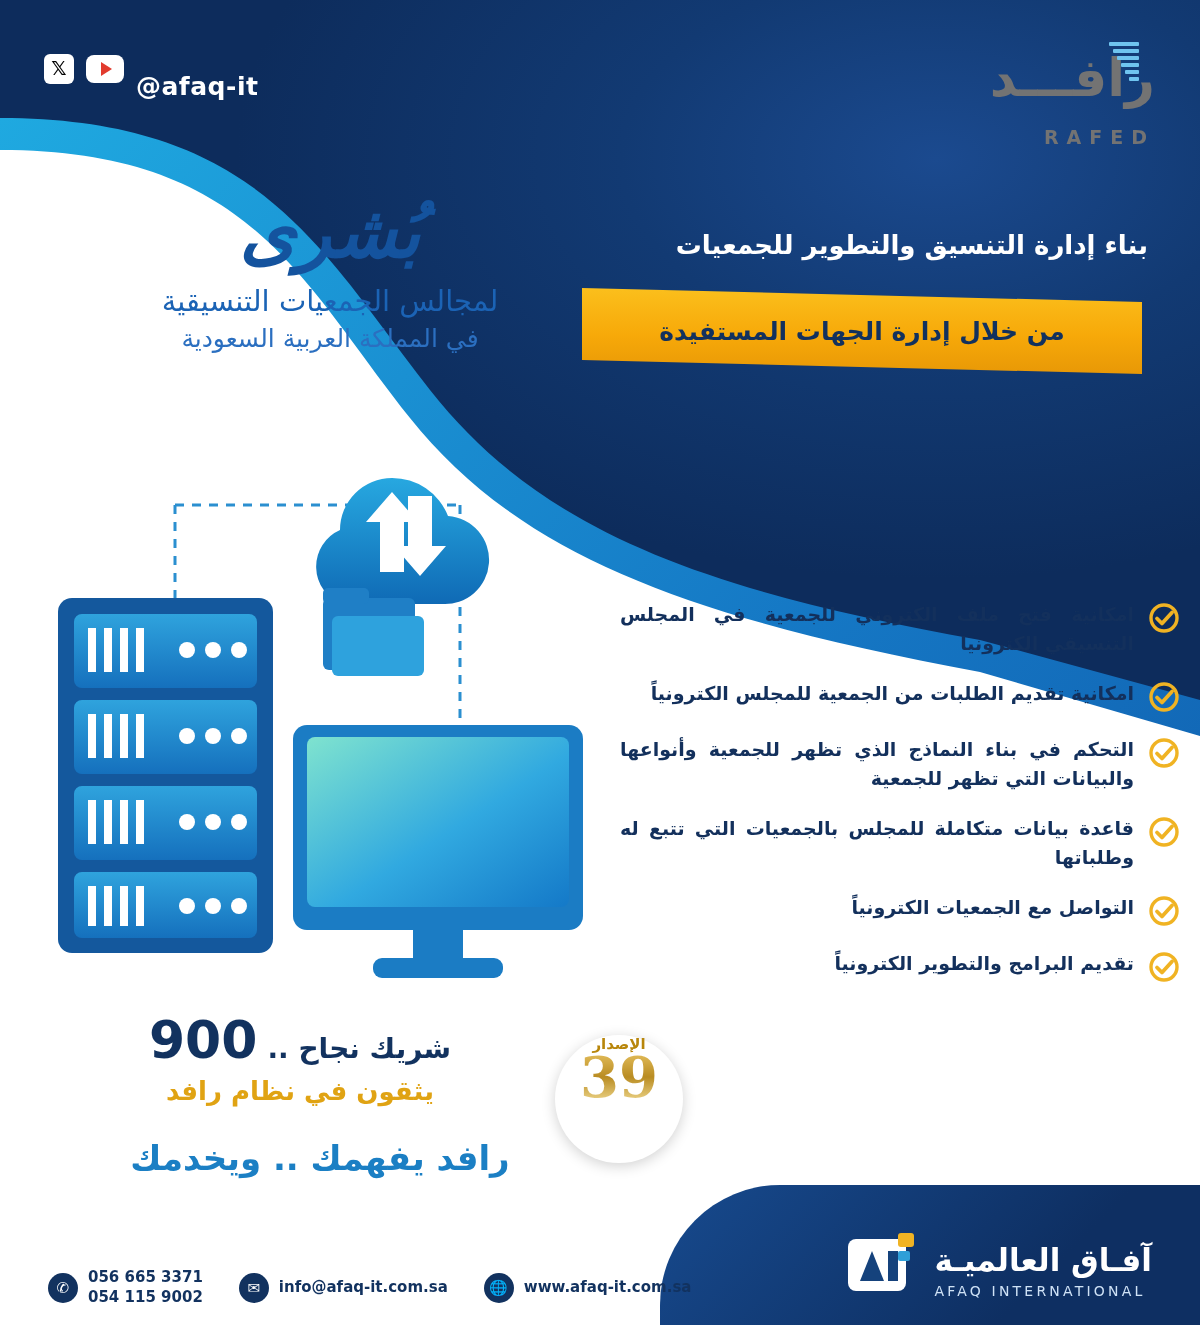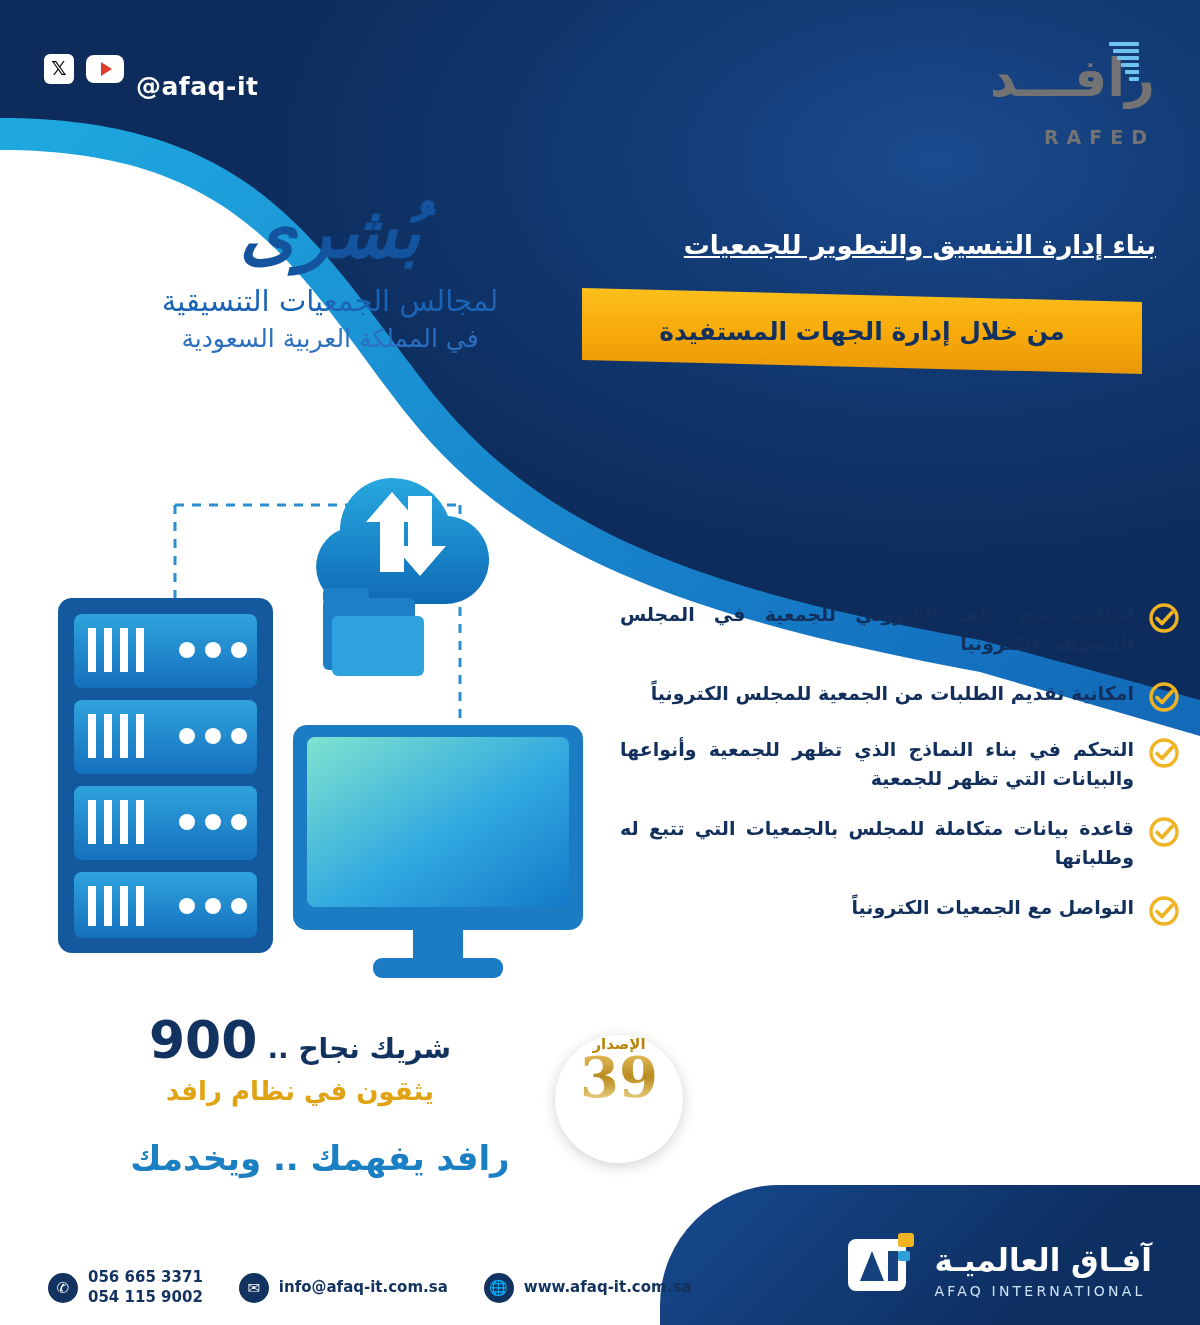--- a/index.html
+++ b/index.html
@@ -74,23 +74,23 @@
     position: absolute; top: -10px; left: 150px;
     width: 34px; height: 64px;
   }
   .rafed .mark i {
     display: block; background: #6fc4ef; margin-bottom: 3px; border-radius: 1px;
     height: 4px;
   }
 
   
   .headline {
-    position: absolute; top: 228px; right: 44px; width: 540px;
+    position: absolute; top: 228px; right: 52px; width: 540px;
     color: #ffffff;
-    font-size: 26px; font-weight: bold; line-height: 1.35; text-decoration: underline;
+    font-size: 26px; font-weight: bold; line-height: 1.35;
   }
   .gold-bar {
     position: absolute; top: 288px; right: 58px;
     width: 560px; height: 86px;
     background: linear-gradient(180deg, #fbbf1c 0%, #f7a909 55%, #e89806 100%);
     clip-path: polygon(0 0, 100% 14px, 100% 100%, 0 calc(100% - 14px));
     display: flex; align-items: center; justify-content: center;
     box-shadow: 0 0 40px rgba(255,200,70,.35);
   }
   .gold-bar span {
@@ -391,20 +391,27 @@
     </div>
 
     <div class="feat">
       <svg class="check" viewBox="0 0 32 32">
         <circle cx="16" cy="16" r="13" fill="none" stroke="#f0b323" stroke-width="3.4"></circle>
         <path d="M9 16.5 L14 21.5 L24 10.5" fill="none" stroke="#f0b323" stroke-width="3.8" stroke-linecap="round" stroke-linejoin="round"></path>
       </svg>
       <div class="txt">التواصل مع الجمعيات الكترونياً</div>
     </div>
 
+    <div class="feat">
+      <svg class="check" viewBox="0 0 32 32">
+        <circle cx="16" cy="16" r="13" fill="none" stroke="#f0b323" stroke-width="3.4"></circle>
+        <path d="M9 16.5 L14 21.5 L24 10.5" fill="none" stroke="#f0b323" stroke-width="3.8" stroke-linecap="round" stroke-linejoin="round"></path>
+      </svg>
+      <div class="txt">تقديم البرامج والتطوير الكترونياً</div>
+    </div>
   </div>
 
   <div class="footer-dark"></div>
 
   <div class="contact">
     <div class="citem">
       <div class="cicon">✆</div>
       <div class="ctext">
         <div>056 665 3371</div>
         <div>054 115 9002</div>

